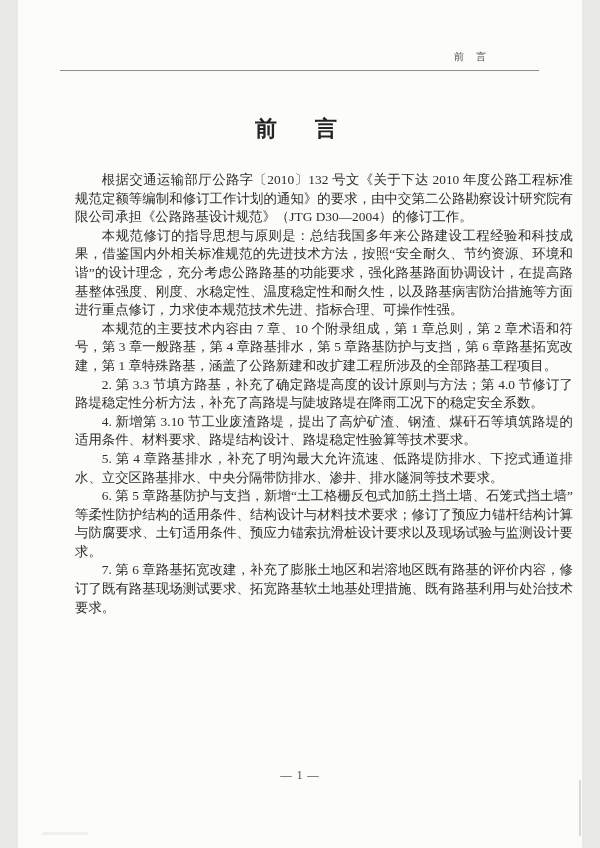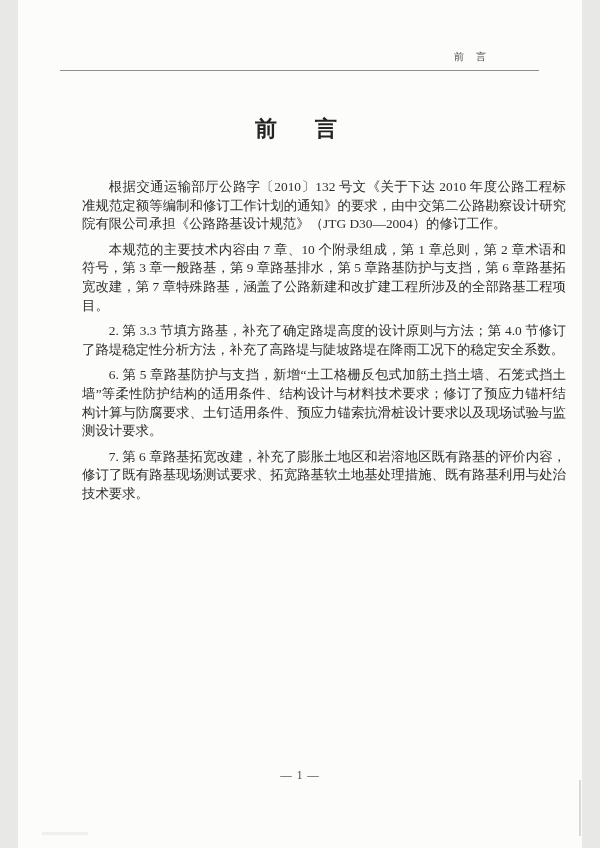--- a/index.html
+++ b/index.html
@@ -50,21 +50,21 @@
     top: 171px;
     left: 57px;
     width: 498px;
     max-height: 600px;
     overflow: hidden;
     font-size: 13.4px;
     line-height: 18.6px;
     text-align: justify;
   }
   .content p {
-    margin: 7px;
+    margin: 0;
     padding: 0;
     text-indent: 2em;
   }
   .footer {
     position: absolute;
     top: 769px;
     left: 0;
     width: 100%;
     text-align: center;
     font-size: 11.5px;
@@ -96,22 +96,25 @@
   <div class="running-header">
     <span>前　言</span>
   </div>
 
   <div class="header-rule"></div>
 
   <h1 class="doc-title">前　言</h1>
 
   <div class="content">
     <p>根据交通运输部厅公路字〔2010〕132 号文《关于下达 2010 年度公路工程标准规范定额等编制和修订工作计划的通知》的要求，由中交第二公路勘察设计研究院有限公司承担《公路路基设计规范》（JTG D30—2004）的修订工作。</p>
-    <p>本规范的主要技术内容由 7 章、10 个附录组成，第 1 章总则，第 2 章术语和符号，第 3 章一般路基，第 9 章路基排水，第 5 章路基防护与支挡，第 6 章路基拓宽改建，第 7 章特殊路基，涵盖了公路新建和改扩建工程所涉及的全部路基工程项目。</p>
+    <p>本规范修订的指导思想与原则是：总结我国多年来公路建设工程经验和科技成果，借鉴国内外相关标准规范的先进技术方法，按照“安全耐久、节约资源、环境和谐”的设计理念，充分考虑公路路基的功能要求，强化路基路面协调设计，在提高路基整体强度、刚度、水稳定性、温度稳定性和耐久性，以及路基病害防治措施等方面进行重点修订，力求使本规范技术先进、指标合理、可操作性强。</p>
+    <p>本规范的主要技术内容由 7 章、10 个附录组成，第 1 章总则，第 2 章术语和符号，第 3 章一般路基，第 4 章路基排水，第 5 章路基防护与支挡，第 6 章路基拓宽改建，第 1 章特殊路基，涵盖了公路新建和改扩建工程所涉及的全部路基工程项目。</p>
     <p>2. 第 3.3 节填方路基，补充了确定路堤高度的设计原则与方法；第 4.0 节修订了路堤稳定性分析方法，补充了高路堤与陡坡路堤在降雨工况下的稳定安全系数。</p>
+    <p>4. 新增第 3.10 节工业废渣路堤，提出了高炉矿渣、钢渣、煤矸石等填筑路堤的适用条件、材料要求、路堤结构设计、路堤稳定性验算等技术要求。</p>
+    <p>5. 第 4 章路基排水，补充了明沟最大允许流速、低路堤防排水、下挖式通道排水、立交区路基排水、中央分隔带防排水、渗井、排水隧洞等技术要求。</p>
     <p>6. 第 5 章路基防护与支挡，新增“土工格栅反包式加筋土挡土墙、石笼式挡土墙”等柔性防护结构的适用条件、结构设计与材料技术要求；修订了预应力锚杆结构计算与防腐要求、土钉适用条件、预应力锚索抗滑桩设计要求以及现场试验与监测设计要求。</p>
     <p>7. 第 6 章路基拓宽改建，补充了膨胀土地区和岩溶地区既有路基的评价内容，修订了既有路基现场测试要求、拓宽路基软土地基处理措施、既有路基利用与处治技术要求。</p>
 
   </div>
 
   <div class="footer">
     <span>— 1 —</span>
   </div>
 
   <div class="scan-edge"></div>

